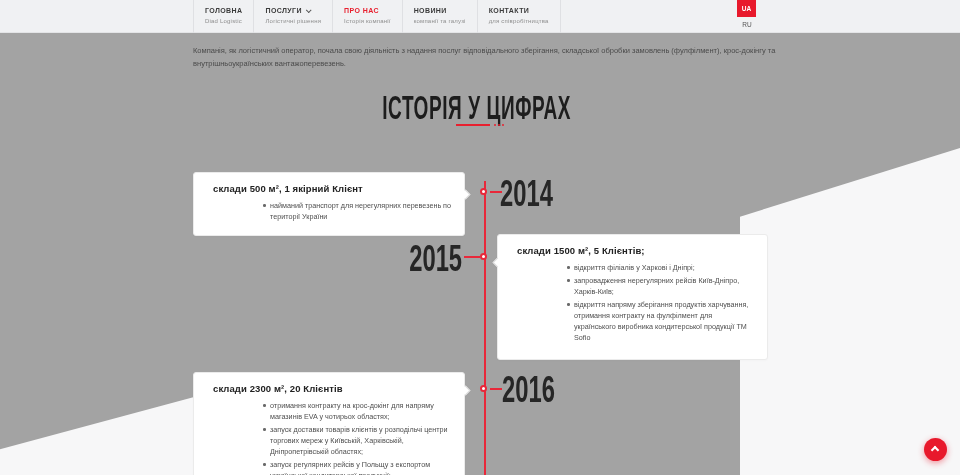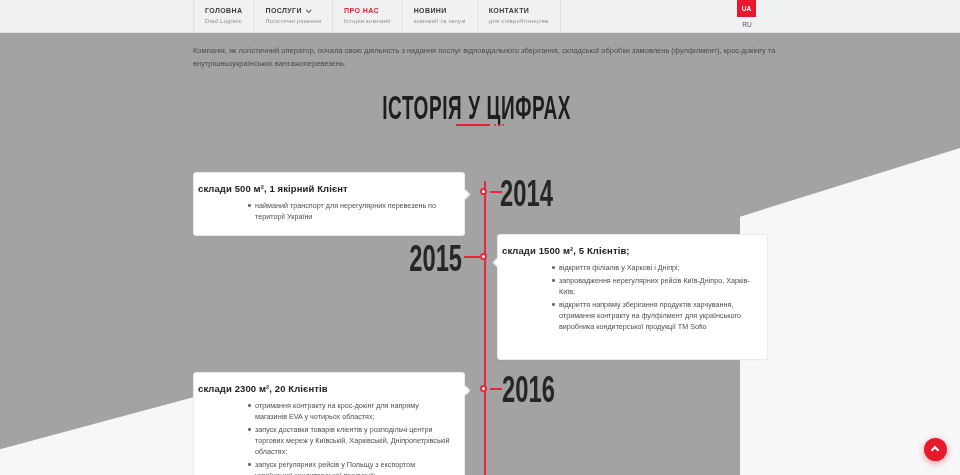--- a/index.html
+++ b/index.html
@@ -60,21 +60,21 @@
   .c-2016 { left:490px; top:388px; width:12px; }
 
   .year { position:absolute; font-size:36px; font-weight:bold; color:#262626; line-height:36px;
           z-index:2; white-space:nowrap; }
   .y-2014 { left:500px; top:176px; transform:scaleX(.66); transform-origin:left center; }
   .y-2015 { right:498px; top:241px; transform:scaleX(.66); transform-origin:right center; }
   .y-2016 { left:502px; top:372px; transform:scaleX(.66); transform-origin:left center; }
 
   
   .card { position:absolute; background:#fff; border:1px solid #ebebeb; border-radius:3px;
-          padding:10px 13px 11px 4px; z-index:2; box-shadow:0 1px 2px rgba(0,0,0,.02); }
+          padding:10px 13px 11px 19px; z-index:2; box-shadow:0 1px 2px rgba(0,0,0,.02); }
   .card-2014 { left:193px; top:172px; width:272px; }
   .card-2015 { left:497px; top:234px; width:271px; min-height:126px; }
   .card-2016 { left:193px; top:372px; width:272px; height:140px; }
   .card-title { font-size:9.5px; font-weight:bold; color:#222; margin-bottom:6px; letter-spacing:.1px; }
   .card ul { list-style:none; padding-left:10px; }
   .card li { position:relative; font-size:7.2px; line-height:11px; color:#4f4f4f;
              margin-bottom:2px; padding-left:7px;margin-left:40px; }
   .card li::before { content:""; position:absolute; left:0; top:4px; width:2.5px; height:2.5px;
                      border-radius:50%; background:#6a6a6a; }
   .caret { position:absolute; width:7px; height:7px; border-top:1px solid #ddd;

